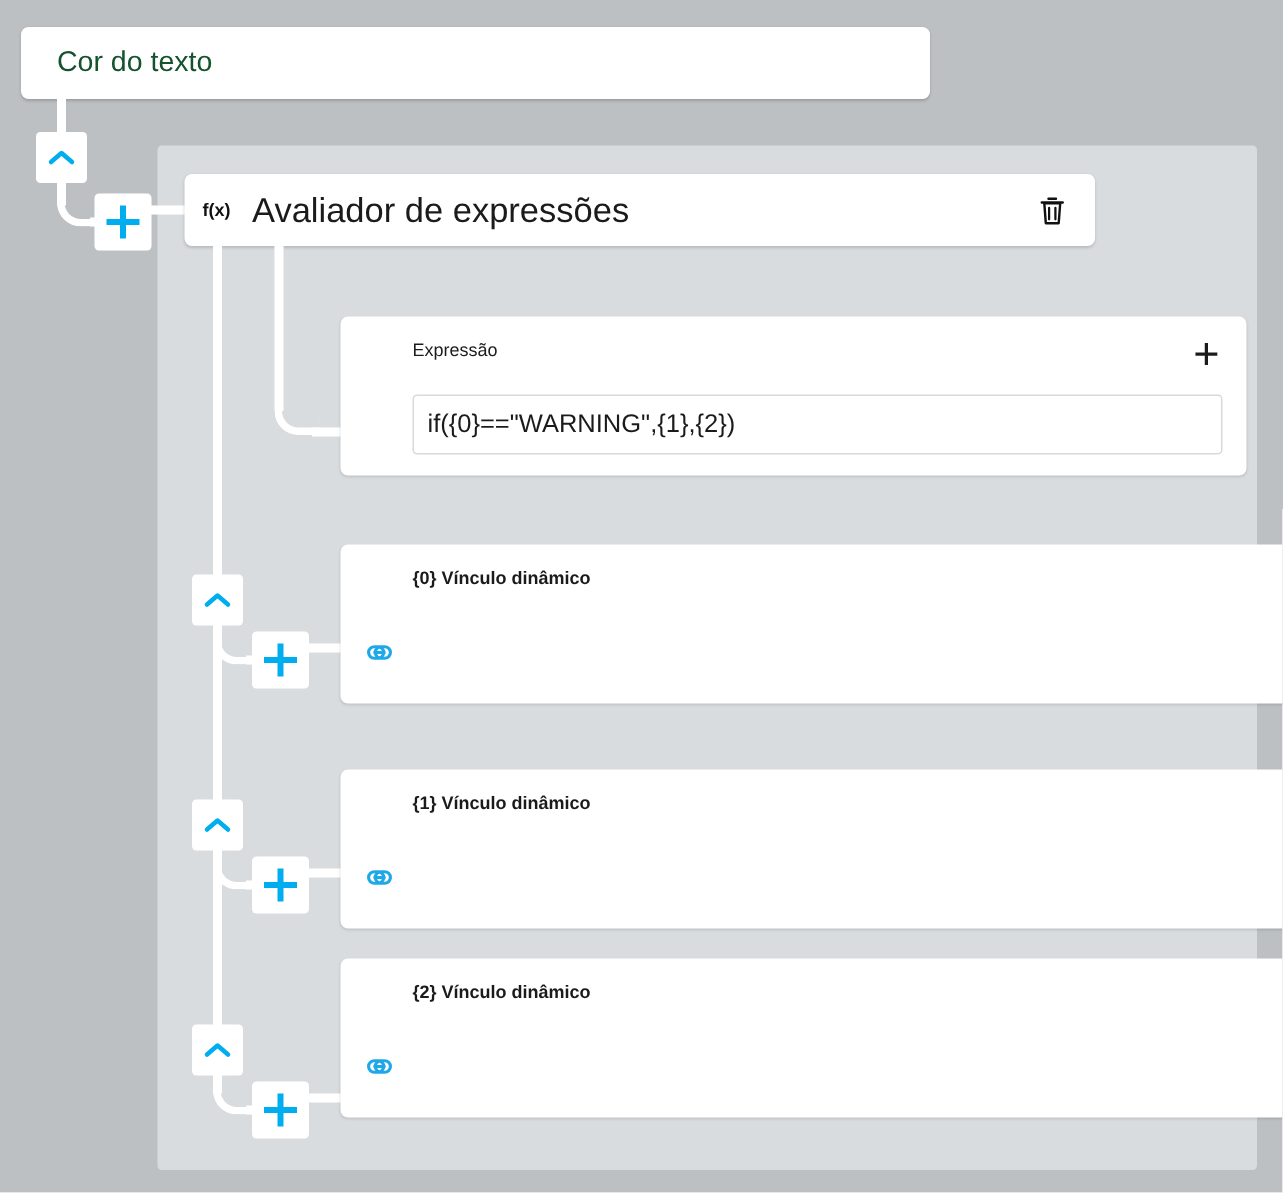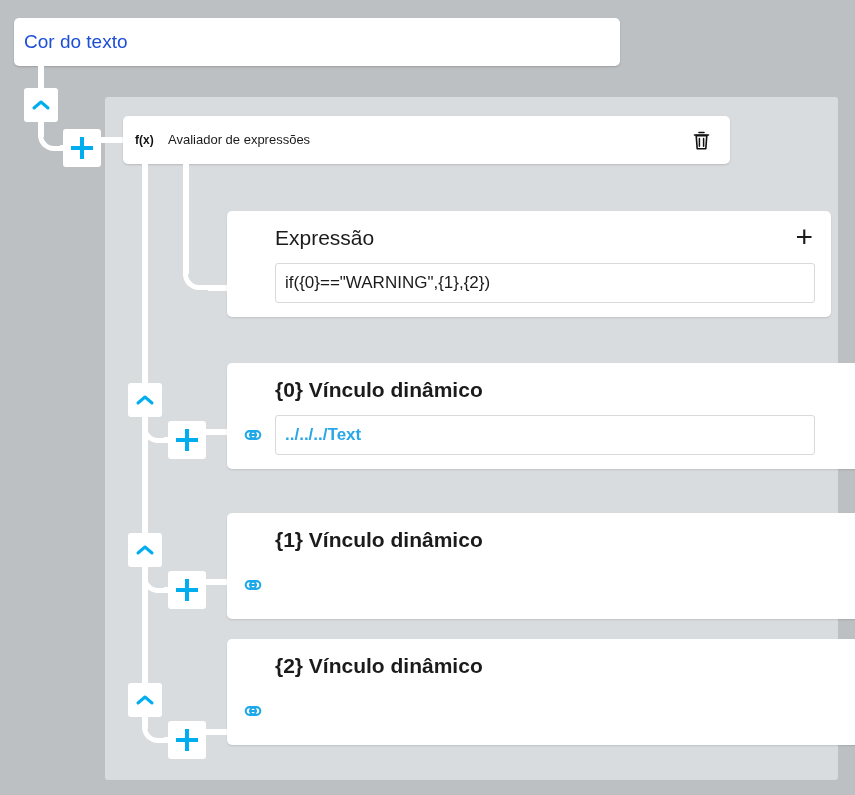--- a/index.html
+++ b/index.html
@@ -27,26 +27,26 @@
   
   #title-card {
     left: 14px;
     top: 18px;
     width: 606px;
     height: 48px;
     box-shadow: 0 1px 2px rgba(0,0,0,0.18);
   }
   #title-card .title-text {
     position: absolute;
-    left: 10px;
+    left: 24px;
     top: 0;
     height: 48px;
     line-height: 48px;
     font-size: 19px;
-    color: #1d4ed8;
+    color: #14532d;
     white-space: nowrap;
   }
 
   
   #inner-panel {
     position: absolute;
     left: 105px;
     top: 97px;
     width: 733px;
     height: 683px;
@@ -104,21 +104,21 @@
     font-size: 12px;
     font-weight: bold;
     color: #111111;
   }
   #evaluator-card .ev-title {
     position: absolute;
     left: 45px;
     top: 0;
     height: 66px;
     line-height: 48px;
-    font-size: 13px;
+    font-size: 23px;
     color: #1b1b1b;
     white-space: nowrap;
   }
   .icon-btn {
     position: absolute;
     top: 50%;
     transform: translateY(-50%);
     width: 22px;
     height: 22px;
     display: flex;
@@ -132,21 +132,21 @@
     left: 227px;
     top: 211px;
     width: 604px;
     height: 106px;
     box-shadow: 0 1px 2px rgba(0,0,0,0.12);
   }
   .card-label {
     position: absolute;
     left: 48px;
     top: 14px;
-    font-size: 21px;
+    font-size: 12px;
     color: #1b1b1b;
     white-space: nowrap;
   }
   #expression-card .card-label { left: 48px; top: 15px; }
   .plus-glyph {
     position: absolute;
     right: 18px;
     top: 14px;
     font-size: 30px;
     line-height: 24px;
@@ -293,21 +293,20 @@
         <path d="M6.4 7.6 v7.6 M10.6 7.6 v7.6" stroke="#111" stroke-width="1.5" stroke-linecap="round"></path>
       </svg>
     </span>
     <span class="link-icon">
       <svg width="24" height="16" viewBox="0 0 30 18">
         <path d="M11.5 9 a4.8 4.8 0 0 1 4.8-4.8 h3 a4.8 4.8 0 0 1 0 9.6 h-3 A4.8 4.8 0 0 1 11.5 9z" fill="none" stroke="#1fa8e8" stroke-width="2.6"></path>
         <path d="M18.5 9 a4.8 4.8 0 0 0-4.8-4.8 h-3 a4.8 4.8 0 0 0 0 9.6 h3 A4.8 4.8 0 0 0 18.5 9z" fill="none" stroke="#1fa8e8" stroke-width="2.6"></path>
         <line x1="10" y1="9" x2="20" y2="9" stroke="#1fa8e8" stroke-width="2.6"></line>
       </svg>
     </span>
-    <div class="text-input dl-input">../../../Text</div>
   </div>
 
   <div class="node-box" style="left:128px; top:533px;">
     <svg class="chev-svg" width="20" height="12" viewBox="0 0 20 12">
       <polyline points="3,9 10,3 17,9" fill="none" stroke="#00aeef" stroke-width="3" stroke-linecap="round" stroke-linejoin="round"></polyline>
     </svg>
   </div>
   <div class="conn" style="left:142px; top:565px; width:6px; height:14px;"></div>
   <div class="conn-round" style="left:142px; top:572px; width:26px; height:21px;"></div>
   <div class="conn" style="left:164px; top:587px; width:12px; height:6px;"></div>

